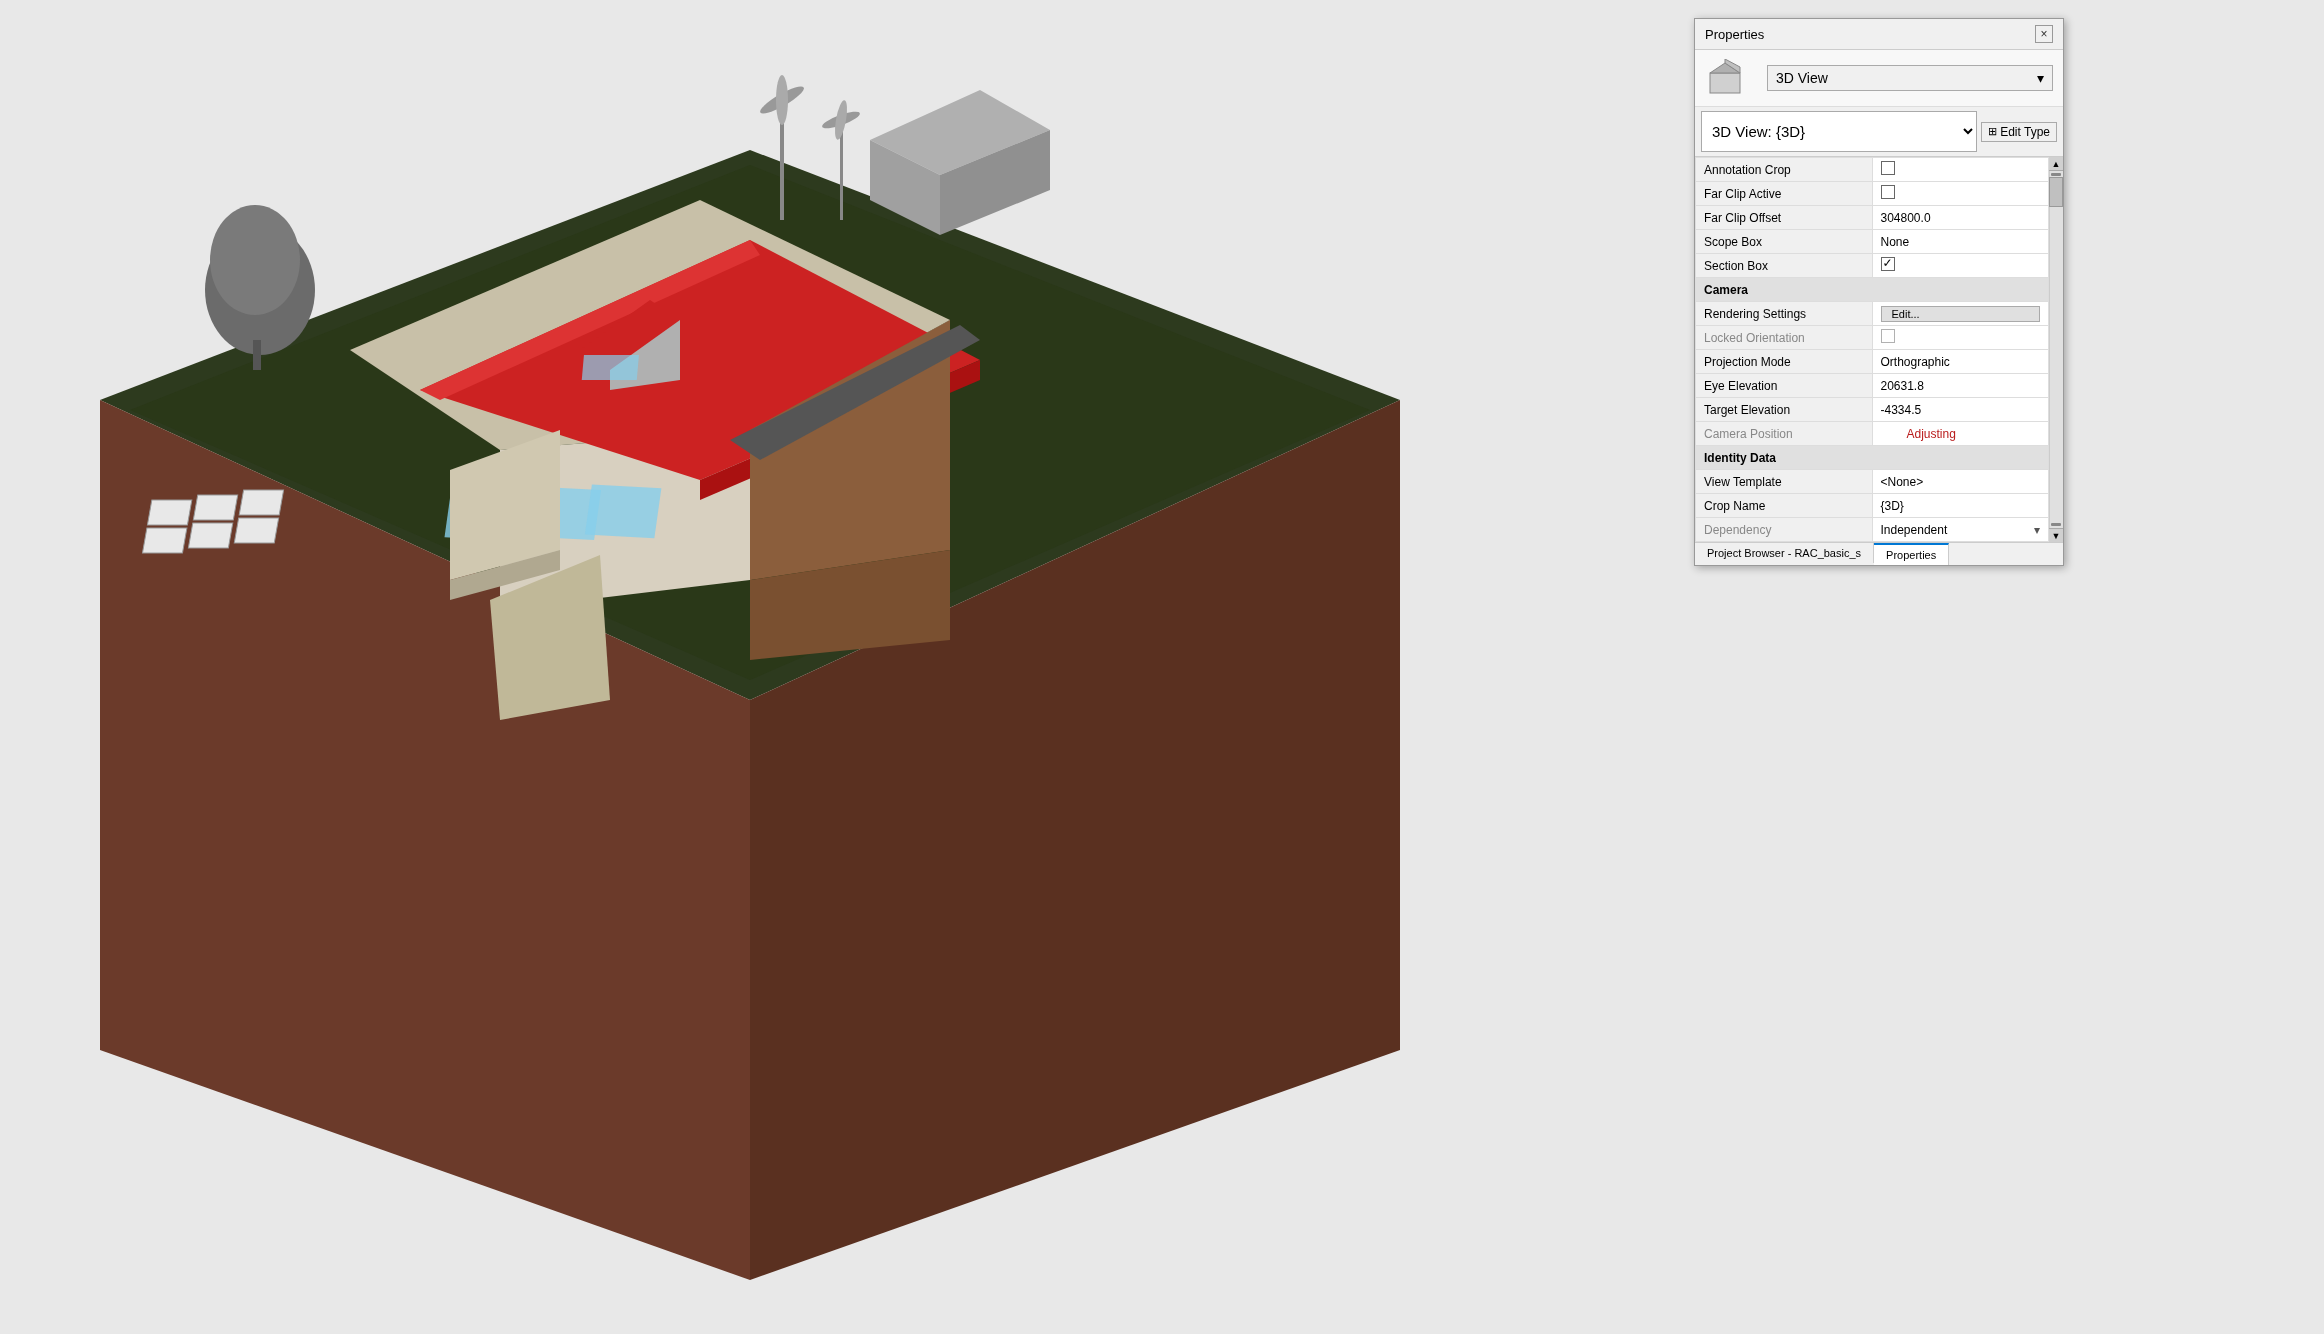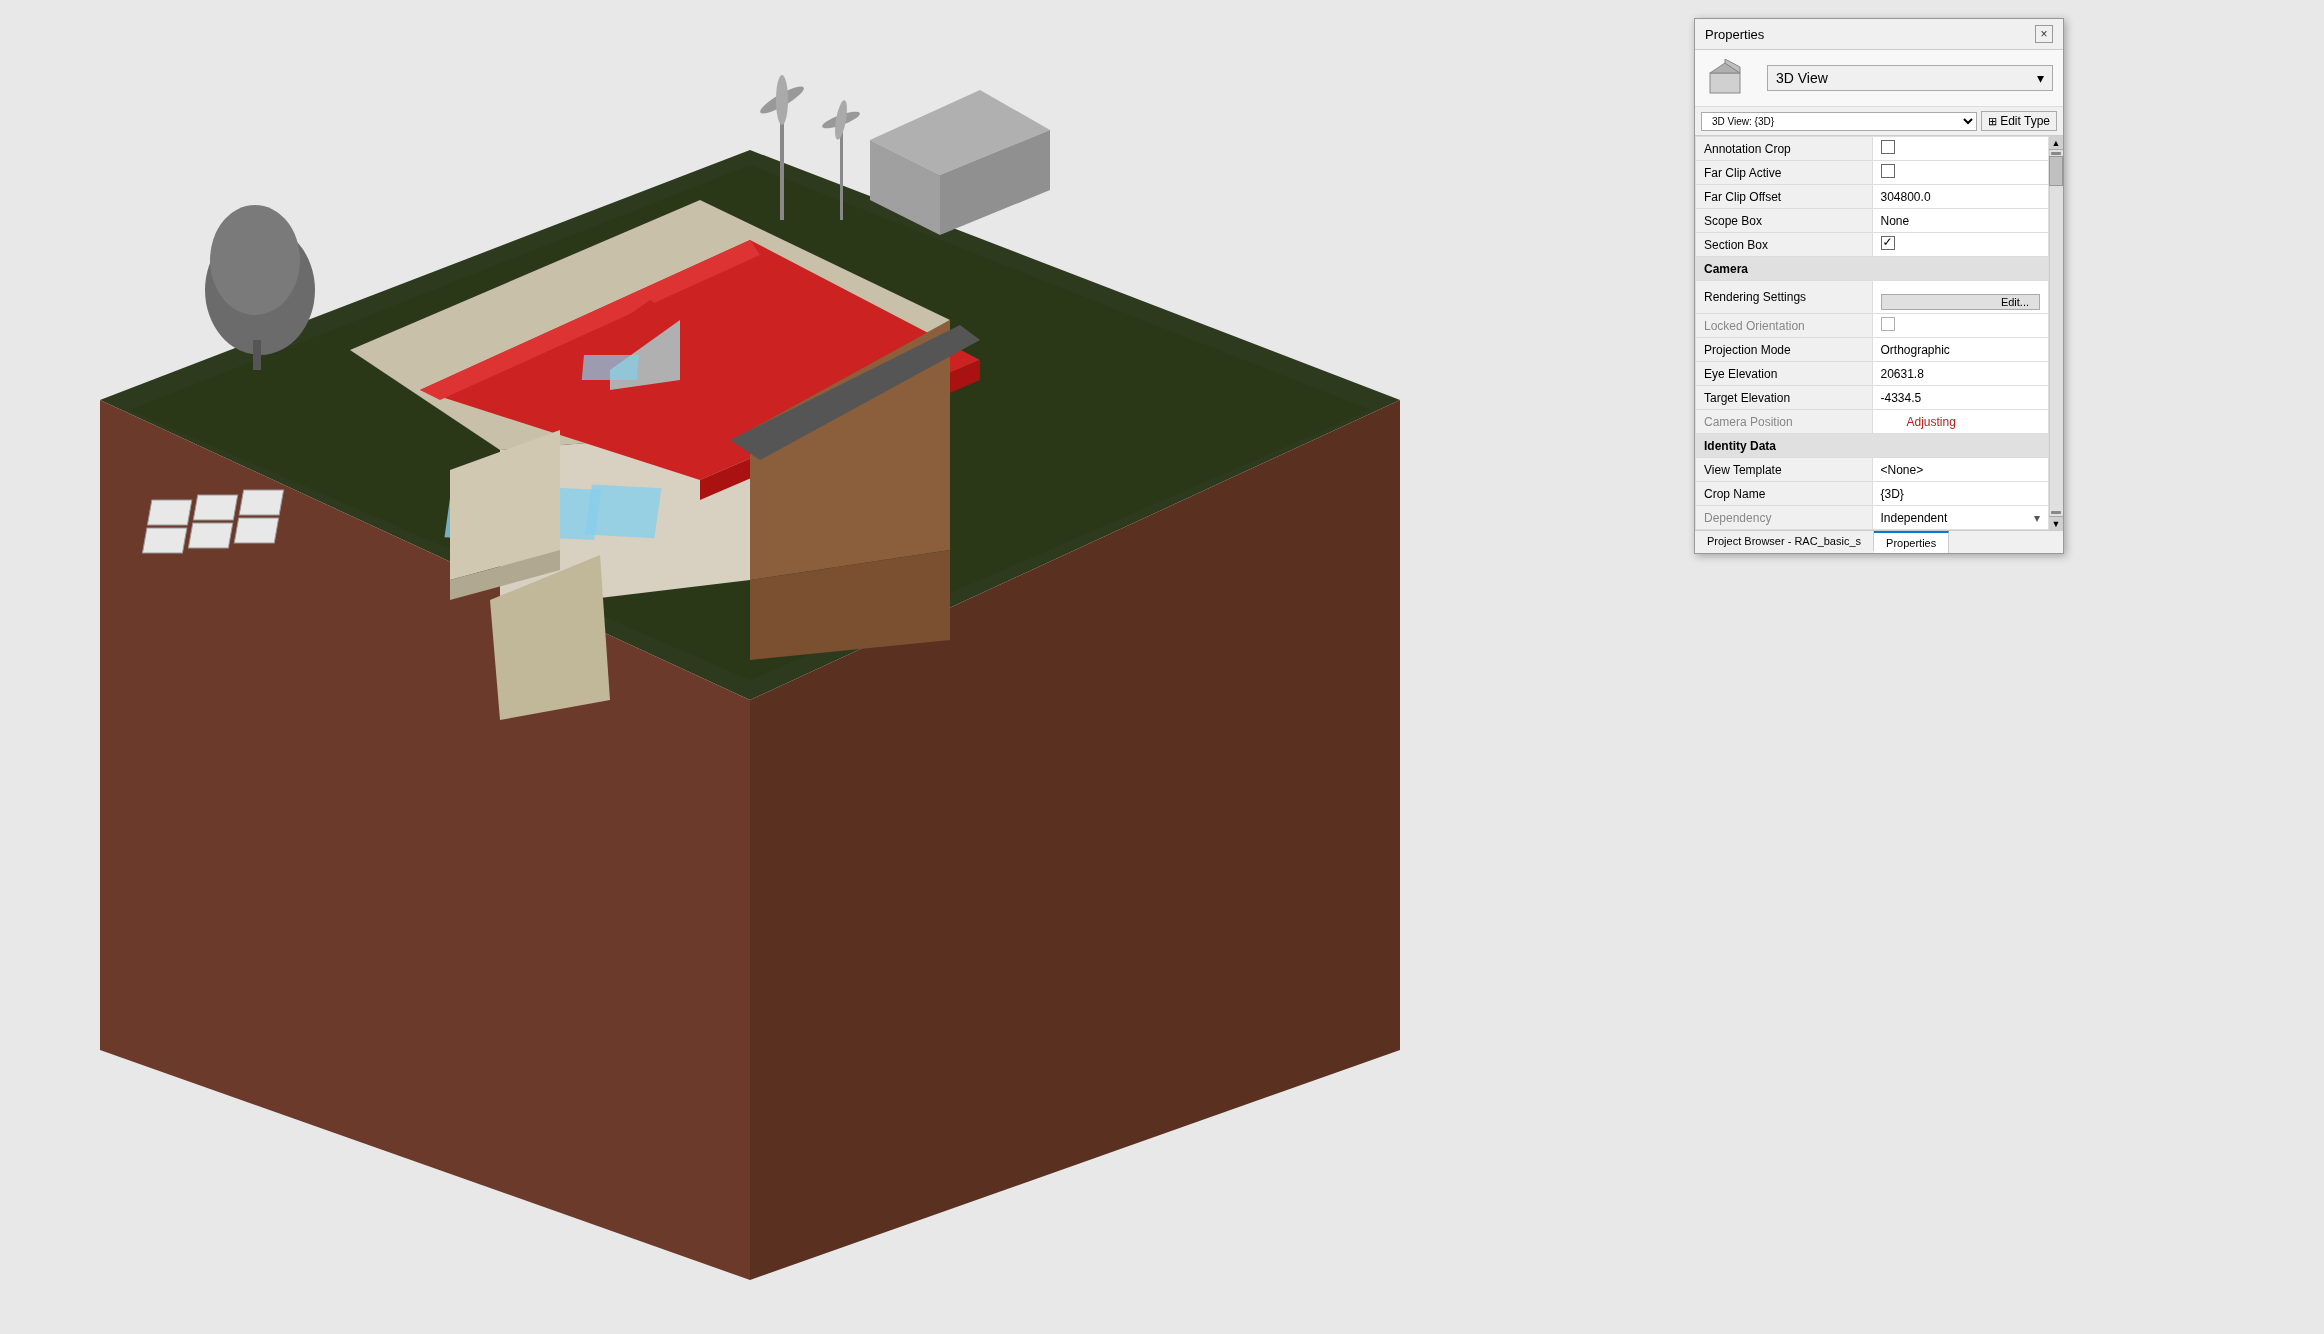--- a/index.html
+++ b/index.html
@@ -98,24 +98,24 @@
       display: flex;
       align-items: center;
       padding: 4px 6px;
       background: #f0f0f0;
       border-bottom: 1px solid #ccc;
       gap: 4px;
     }
 
     .view-selector-dropdown {
       flex: 1;
-      padding: 2px 6px;
+      padding: 10px 6px;
       background: white;
       border: 1px solid #aaa;
-      font-size: 10px;
+      font-size: 15px;
       cursor: pointer;
     }
 
     .edit-type-btn {
       display: flex;
       align-items: center;
       gap: 3px;
       padding: 2px 6px;
       background: #f0f0f0;
       border: 1px solid #aaa;
@@ -258,22 +258,21 @@
     }
 
     
     .edit-btn {
       padding: 1px 10px;
       background: #e0e0e0;
       border: 1px solid #aaa;
       font-size: 11px;
       cursor: pointer;
       width: 100%;
-      text-align: right;
-      margin-top: 10px;
+      text-align: left;
     }
 
     
     .dropdown-arrow {
       float: right;
       color: #555;
     }
   </style>
 </head>
 <body>

